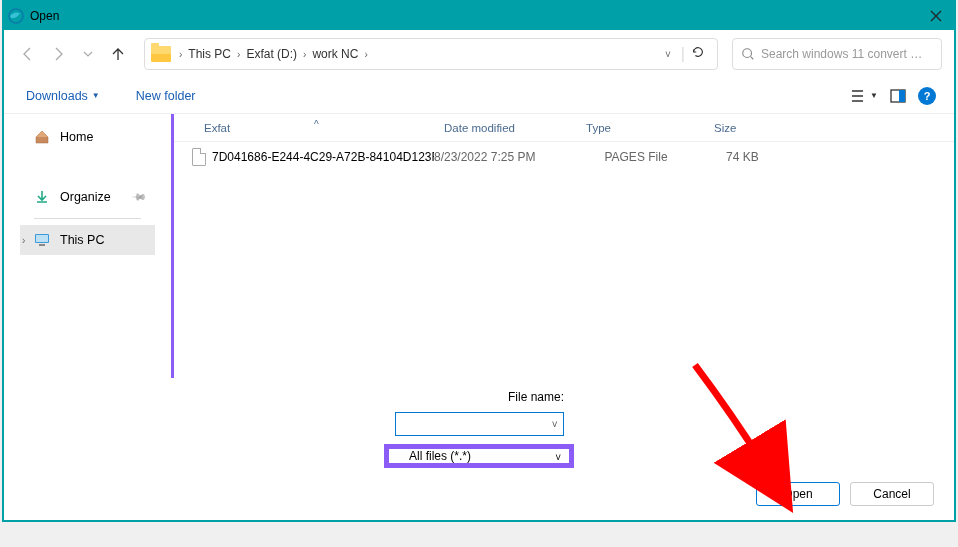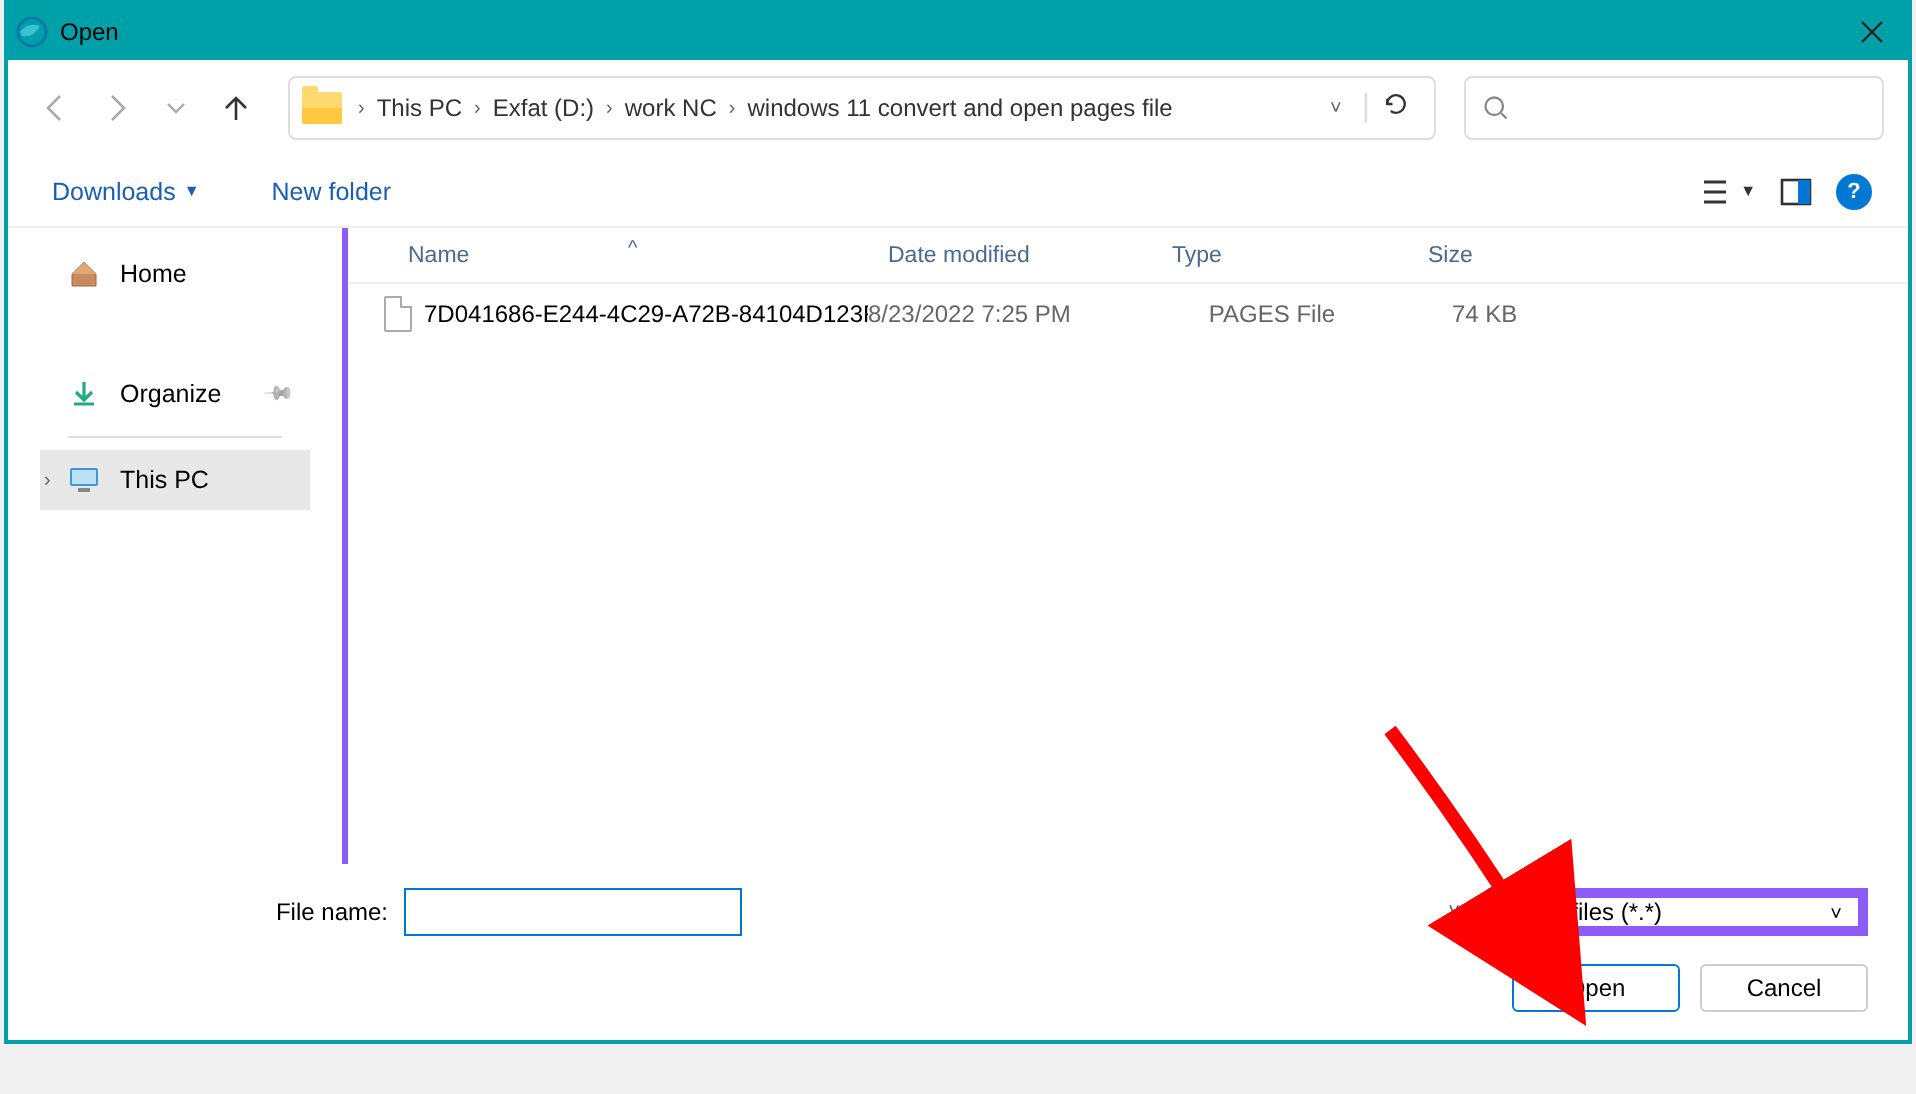--- a/index.html
+++ b/index.html
@@ -55,21 +55,21 @@
     
     .file-row { height: 30px; display: flex; align-items: center; font-size: 12px; cursor: pointer; }
     .file-name-cell { width: 260px; display: flex; align-items: center; padding-left: 18px; gap: 6px; overflow: hidden; white-space: nowrap; }
     .file-icon { width: 14px; height: 18px; border: 1px solid #aaa; border-radius: 1px; position: relative; flex-shrink: 0; }
     .file-icon::after { content: ''; position: absolute; top: -1px; right: -1px; width: 5px; height: 5px; background: white; border-left: 1px solid #aaa; border-bottom: 1px solid #aaa; }
     .file-date-cell { width: 142px; color: #666; }
     .file-type-cell { width: 120px; color: #666; text-align: center; }
     .file-size-cell { width: 80px; color: #666; padding-left: 30px; }
     
     .footer { padding: 12px 20px 14px; display: flex; flex-direction: column; gap: 14px; }
-    .filename-row { display: flex; align-items: center; gap: 8px; }
+    .filename-row { display: flex; align-items: center; gap: 8px; flex-direction: column; }
     .filename-label { font-size: 12px; width: 170px; text-align: right; }
     .filename-input { flex: 1; height: 24px; border: 1px solid #0078d4; padding: 0 6px; font-size: 12px; position: relative; }
     .filename-wrap { flex: 1; position: relative; }
     .filename-chev { position: absolute; right: 6px; top: 50%; transform: translateY(-50%); font-size: 10px; color: #555; pointer-events: none; }
     .filter-select { width: 190px; height: 24px; border: 5px solid #8b5cf6; font-size: 12px; display: flex; align-items: flex-end; padding: 0 8px; cursor: pointer; position: relative; }
     .filter-chev { position: absolute; right: 8px; font-size: 10px; }
     .button-row { display: flex; justify-content: flex-end; gap: 10px; }
     .dlg-btn { width: 84px; height: 24px; border: 1px solid #ccc; background: white; font-size: 12px; cursor: pointer; border-radius: 3px; }
     .dlg-btn.primary { border: 1px solid #0078d4; }
     
@@ -121,37 +121,37 @@
 
     <div class="breadcrumb-bar">
       <div class="folder-icon"></div>
       <span class="bc-sep">›</span>
       <span class="bc-item">This PC</span>
       <span class="bc-sep">›</span>
       <span class="bc-item">Exfat (D:)</span>
       <span class="bc-sep">›</span>
       <span class="bc-item">work NC</span>
       <span class="bc-sep">›</span>
-      <span class="bc-item">windows 11 convert and open pages file</span>
       <span class="bc-spacer"></span>
       <span class="bc-dropdown">˅</span>
       <span style="color:#ddd;">|</span>
       <div class="refresh-btn">
         <svg width="14" height="14" viewBox="0 0 16 16">
             <path d="M3 8 A5 5 0 1 1 5 12" fill="none" stroke="#333" stroke-width="1.3"></path>
             <path d="M3 5 L3 8 L6 8" fill="none" stroke="#333" stroke-width="1.3"></path>
           </svg>
       </div>
     </div>
 
     <div class="search-box">
       <svg width="14" height="14" viewBox="0 0 16 16">
           <circle cx="7" cy="7" r="5" fill="none" stroke="#888" stroke-width="1.3"></circle>
           <path d="M11 11 L14 14" stroke="#888" stroke-width="1.3"></path>
         </svg>
+      <span class="search-text">Search windows 11 convert …</span>
     </div>
   </div>
 
   <div class="cmdbar">
     <div class="cmd-item">
       <span>Downloads</span>
       <span class="chev">▼</span>
     </div>
     <div class="new-folder-gap"></div>
     <div class="cmd-item">
@@ -199,21 +199,21 @@
             <rect x="2" y="2" width="12" height="7" fill="#bde0f5"></rect>
             <rect x="5" y="11" width="6" height="2" fill="#888"></rect>
           </svg>
         <span>This PC</span>
       </div>
     </div>
 
     <div class="file-area">
       <div class="columns">
         <div class="col col-name">
-          <span>Name</span>
+          <span>Exfat</span>
           <span class="sort">^</span>
         </div>
         <div class="col col-date">Date modified</div>
         <div class="col col-type">Type</div>
         <div class="col col-size">Size</div>
       </div>
 
       <div class="file-row">
         <div class="file-name-cell">
           <div class="file-icon"></div>

